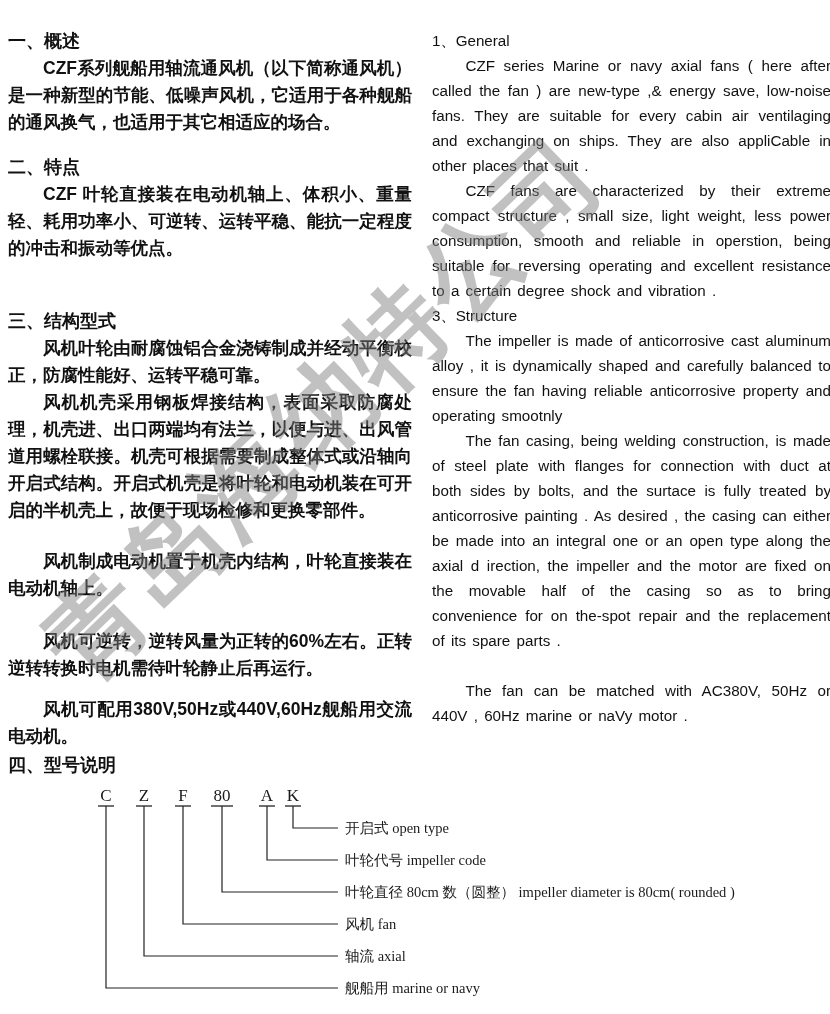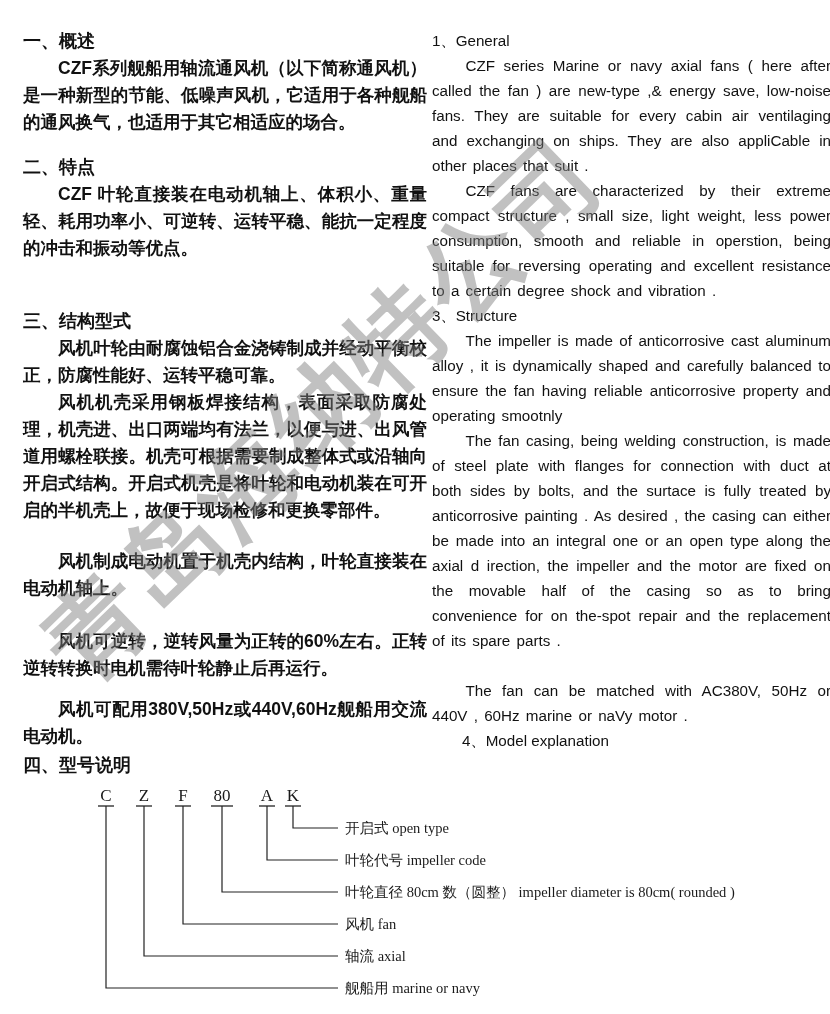--- a/index.html
+++ b/index.html
@@ -21,21 +21,21 @@
     color:rgba(125,125,125,0.48);
     white-space:nowrap;
     transform:rotate(-44deg);
     transform-origin:0 50%;
     z-index:5;
     pointer-events:none;
     font-family:"Liberation Sans","DejaVu Sans",sans-serif;
   }
   
   .col{position:absolute;top:28px;z-index:2;text-align:justify;}
-  .col-left{left:23px;width:404px;font-size:17.5px;line-height:27px;font-weight:600;}
+  .col-left{left:8px;width:404px;font-size:17.5px;line-height:27px;font-weight:600;}
   .col-right{left:432px;width:399px;font-size:15.2px;line-height:25px;font-weight:400;}
   .zh-h{font-size:18px;font-weight:700;text-align:left;}
   .zh-p{text-indent:2em;}
   .en-h{font-weight:400;text-align:left;}
   .en-h.indent{padding-left:30px;}
   .en-p{text-indent:2.2em;word-spacing:2px;}
   
   .diagram{position:absolute;left:0;top:780px;width:830px;height:234px;z-index:2;}
   .diagram svg{display:block;}
   .diagram text{fill:#1a1a1a;font-family:"Liberation Serif","DejaVu Serif",serif;}
@@ -64,21 +64,20 @@
   </div>
 
   <div class="col col-right">
     <div class="en-h">1、General</div>
     <div class="en-p">CZF series Marine or navy axial fans ( here after called the fan ) are new-type ,&amp; energy save, low-noise fans. They are suitable for every cabin air ventilaging and exchanging on ships. They are also appliCable in other places that suit .</div>
     <div class="en-p">CZF fans are characterized by their extreme compact structure , small  size, light weight, less power consumption, smooth and reliable in operstion, being suitable for reversing operating and excellent resistance to a certain degree shock and vibration .</div>
     <div class="en-h">3、Structure</div>
     <div class="en-p">The impeller is made of anticorrosive cast aluminum alloy , it is dynamically shaped and carefully balanced to ensure the fan having reliable anticorrosive property and operating smootnly</div>
     <div class="en-p">The fan casing, being welding construction, is made of steel plate with flanges for connection with duct at both sides by bolts, and the surtace is fully treated by anticorrosive painting . As desired , the casing can either be made into an integral one or an open type along the axial d irection, the impeller and the motor are fixed on the movable half of the casing so as to bring convenience for on the-spot repair and the replacement of its spare parts .</div>
     <div class="en-p" style="margin-top:25px">The fan can be matched with AC380V, 50Hz or 440V , 60Hz marine or naVy motor .</div>
-    <div class="en-h indent">4、Model explanation</div>
   </div>
 
   <div class="diagram">
     <svg width="830" height="234" viewBox="0 0 830 234" xmlns="http://www.w3.org/2000/svg">
 
       <text class="code-letter" x="106" y="21" text-anchor="middle">C</text>
       <text class="code-letter" x="144" y="21" text-anchor="middle">Z</text>
       <text class="code-letter" x="183" y="21" text-anchor="middle">F</text>
       <text class="code-letter" x="222" y="21" text-anchor="middle">80</text>
       <text class="code-letter" x="267" y="21" text-anchor="middle">A</text>

